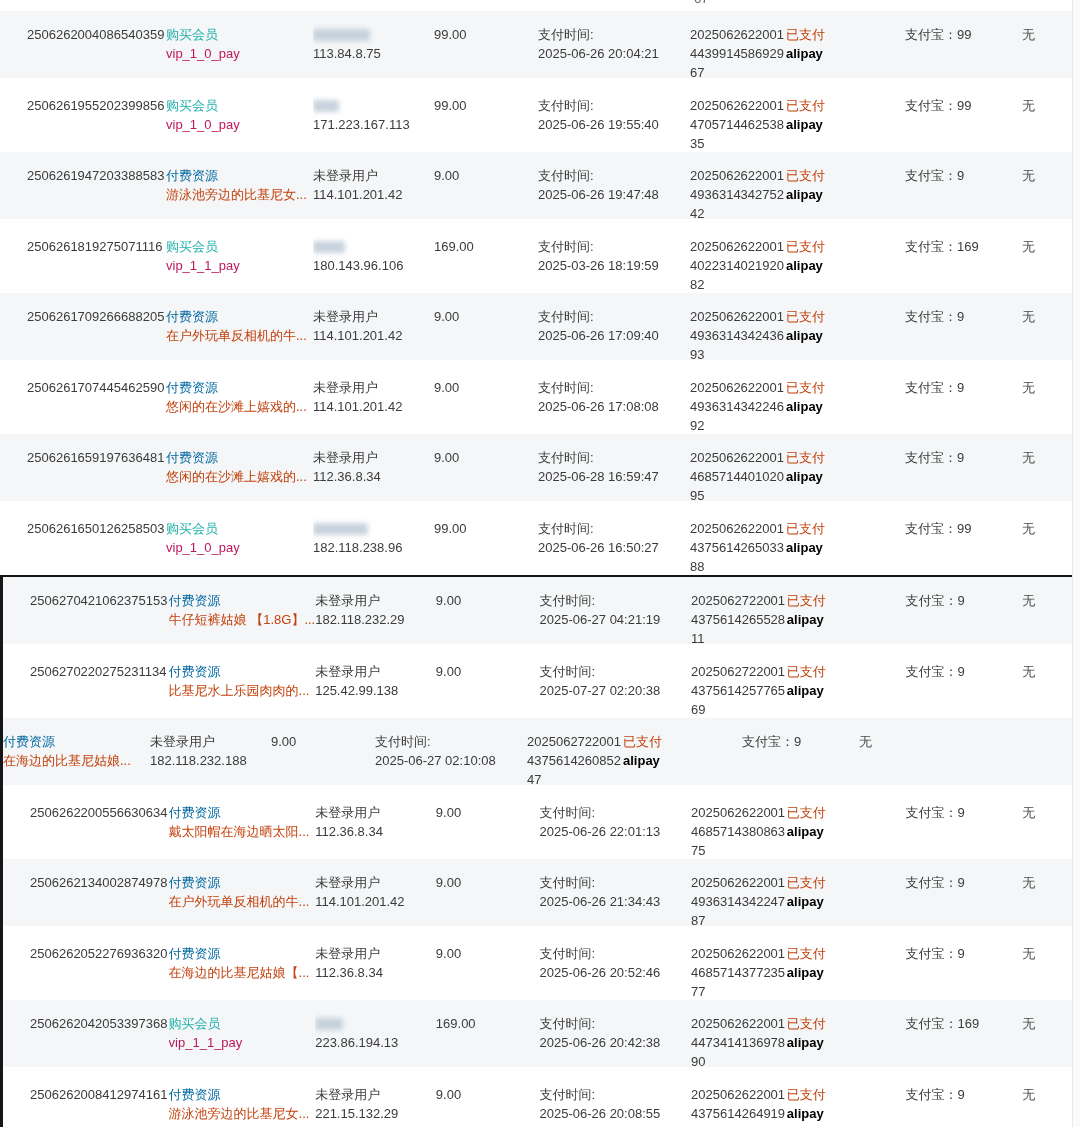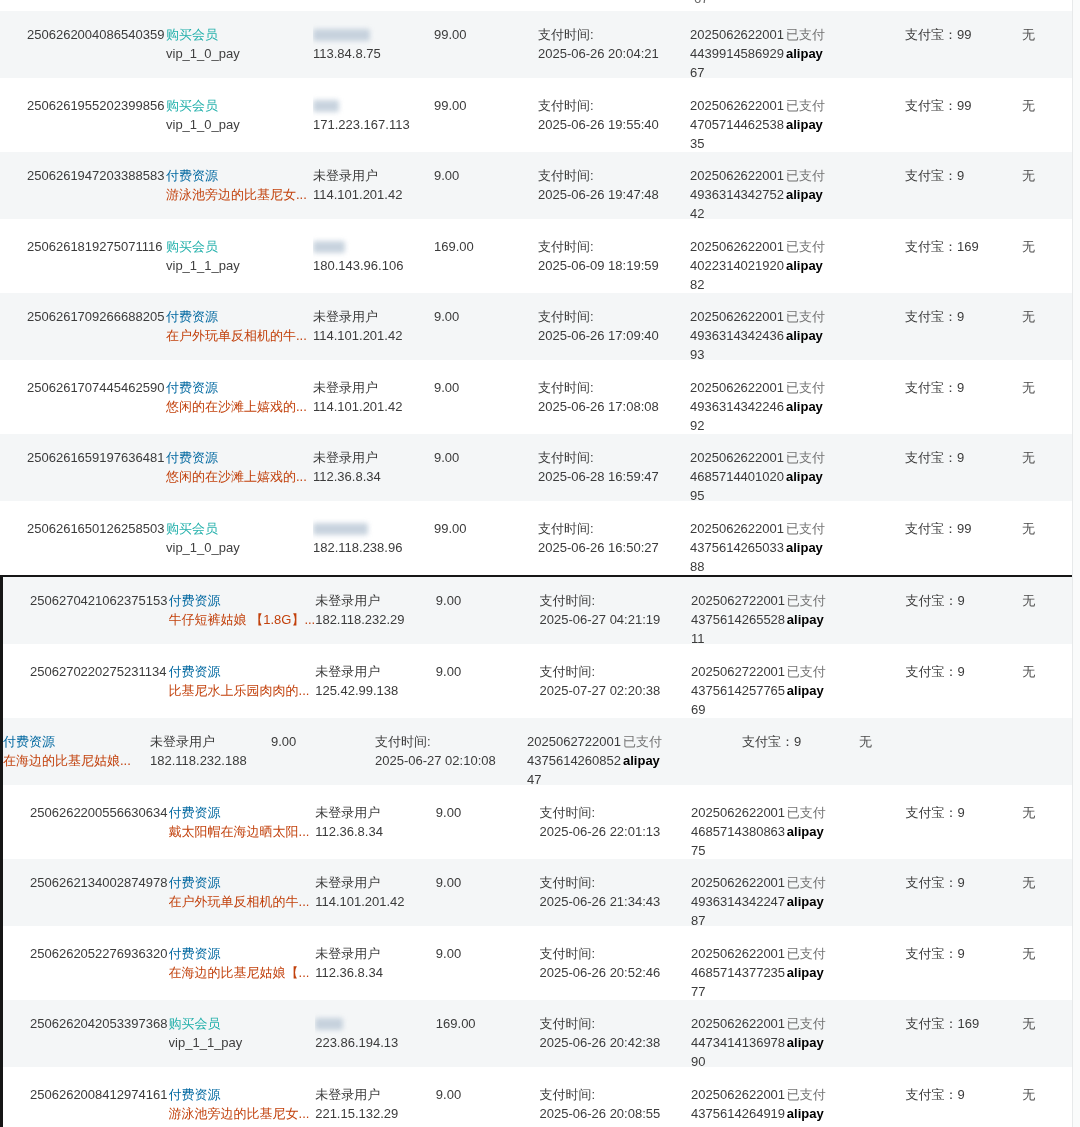--- a/index.html
+++ b/index.html
@@ -30,22 +30,22 @@
   .c-user    { width:121px; }
   .c-amount  { width:104px; }
   .c-paytime { width:152px; }
   .c-txn     { width:96px;  white-space:pre-line; }
   .c-status  { width:119px; }
   .c-payinfo { width:117px; }
   .c-none    { width:50px;  color:#4a4a4a; }
   .type-label.member { color:#23b0ab; }
   .type-label.resource { color:#0369a1; }
   .type-sub.link { color:#c2410c; }
-  .type-sub.plain { color:#404040; }
-  .paid { color:#737373; }
+  .type-sub.plain { color:#be185d; }
+  .paid { color:#c2410c; }
   .channel { color:#000000;font-weight:bold; }
   .user-name { height:19px; }
   .mask {
     display:inline-block; height:12px; margin-top:4px;
     background:#bfccd9; border-radius:2px; filter:blur(2.5px); opacity:.85;
   }
 </style>
 </head>
 <body>
 
@@ -139,21 +139,21 @@
       <div class="type-label member">购买会员</div>
       <div class="type-sub plain">vip_1_1_pay</div>
     </div>
     <div class="cell c-user">
       <div class="user-name"><span class="mask" style="width: 32px;"></span></div>
       <div class="user-ip">180.143.96.106</div>
     </div>
     <div class="cell c-amount">169.00</div>
     <div class="cell c-paytime">
       <div>支付时间:</div>
-      <div>2025-06-09 18:19:59</div>
+      <div>2025-03-26 18:19:59</div>
     </div>
     <div class="cell c-txn">2025062622001
 4022314021920
 82</div>
     <div class="cell c-status">
       <div class="paid">已支付</div>
       <div class="channel">alipay</div>
     </div>
     <div class="cell c-payinfo">支付宝：169</div>
     <div class="cell c-none">无</div>

